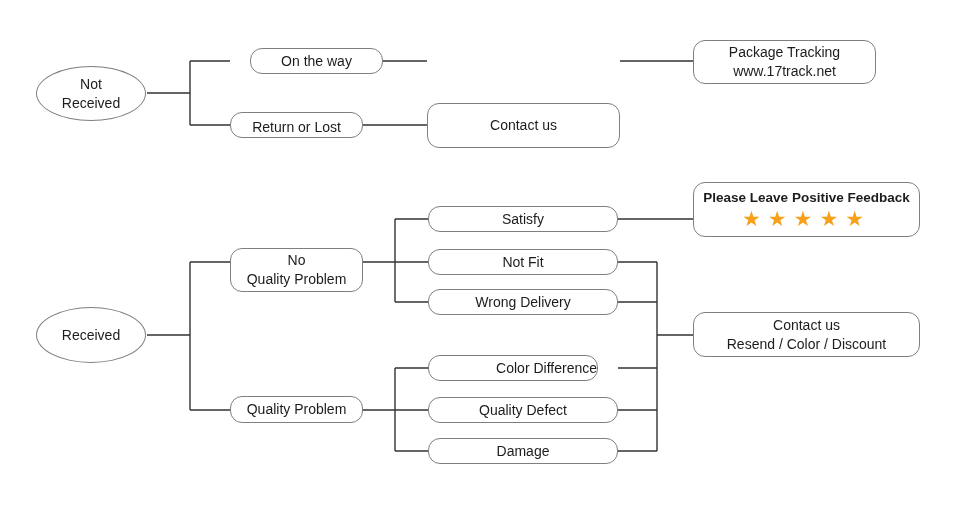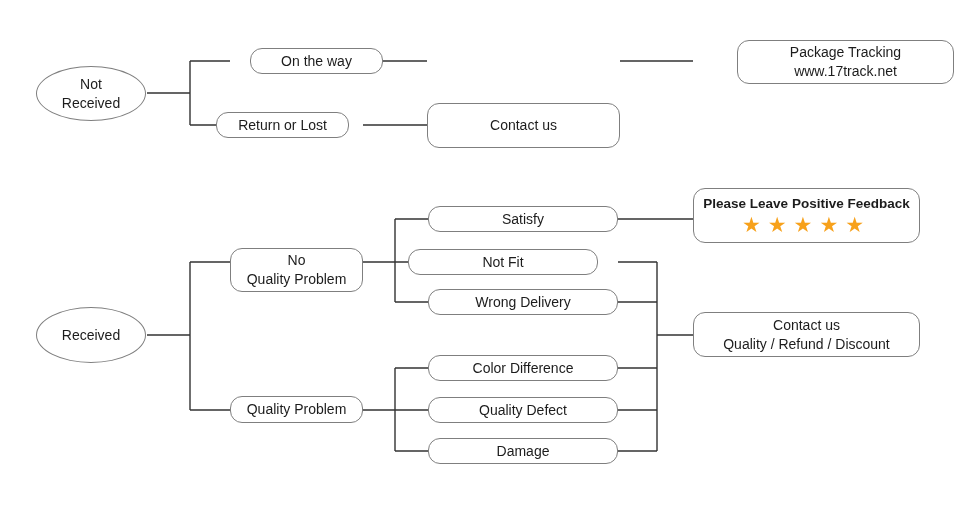--- a/index.html
+++ b/index.html
@@ -34,35 +34,35 @@
     line-height: 1.35;
     box-sizing: border-box;
   }
   .box   { border-radius: 12px; }
   .ellipse { border-radius: 50%; }
 
   
   #n-not-received      { left: 36px;  top: 66px;  width: 110px; height: 55px; }
   #n-on-the-way        { left: 230px; top: 48px;  width: 133px; height: 26px; margin-left: 20px; }
   #n-please-wait       { left: 427px; top: 48px;  width: 193px; height: 27px; }
-  #n-package-tracking  { left: 693px; top: 40px;  width: 217px; height: 44px; margin-left: 44px; }
-  #n-return-or-lost    { left: 216px; top: 112px; width: 133px; height: 26px; }
+  #n-package-tracking  { left: 693px; top: 40px;  width: 183px; height: 44px; }
+  #n-return-or-lost    { left: 230px; top: 112px; width: 133px; height: 26px; justify-content: flex-end; }
   #n-contact-rr        { left: 427px; top: 103px; width: 193px; height: 45px; }
 
   
   #n-received          { left: 36px;  top: 307px; width: 110px; height: 56px; }
   #n-no-quality        { left: 230px; top: 248px; width: 133px; height: 44px; }
   #n-quality-problem   { left: 230px; top: 396px; width: 133px; height: 27px; }
   #n-satisfy           { left: 428px; top: 206px; width: 190px; height: 26px; }
-  #n-not-fit           { left: 408px; top: 249px; width: 190px; height: 26px; }
+  #n-not-fit           { left: 428px; top: 249px; width: 190px; height: 26px; }
   #n-wrong-delivery    { left: 428px; top: 289px; width: 190px; height: 26px; align-items: center; }
-  #n-color-difference  { left: 428px; top: 355px; width: 190px; height: 26px; }
+  #n-color-difference  { left: 428px; top: 355px; width: 170px; height: 26px; align-items: flex-end; }
   #n-quality-defect    { left: 428px; top: 397px; width: 190px; height: 26px; }
   #n-damage            { left: 428px; top: 438px; width: 190px; height: 26px; }
-  #n-feedback          { left: 693px; top: 188px; width: 227px; height: 55px; }
+  #n-feedback          { left: 693px; top: 182px; width: 227px; height: 55px; }
   #n-contact-rrd       { left: 693px; top: 312px; width: 227px; height: 45px; }
 
   #n-feedback .feedback-label { font-size: 13.5px; font-weight: 600; }
   .stars {
     font-size: 21px;
     letter-spacing: 7px;
     line-height: 1.05;
     margin-top: 1px;
     white-space: nowrap;
   }
@@ -144,16 +144,16 @@
   <div class="node box" id="n-damage">
     <span>Damage</span>
   </div>
 
   <div class="node box" id="n-quality-defect">
     <span>Quality Defect</span>
   </div>
 
   <div class="node box" id="n-contact-rrd">
     <span>Contact us</span>
-    <span>Quality / Refund / Discount</span>
+    <span>Resend / Color / Discount</span>
   </div>
 
 </div>
 
 </body></html>

